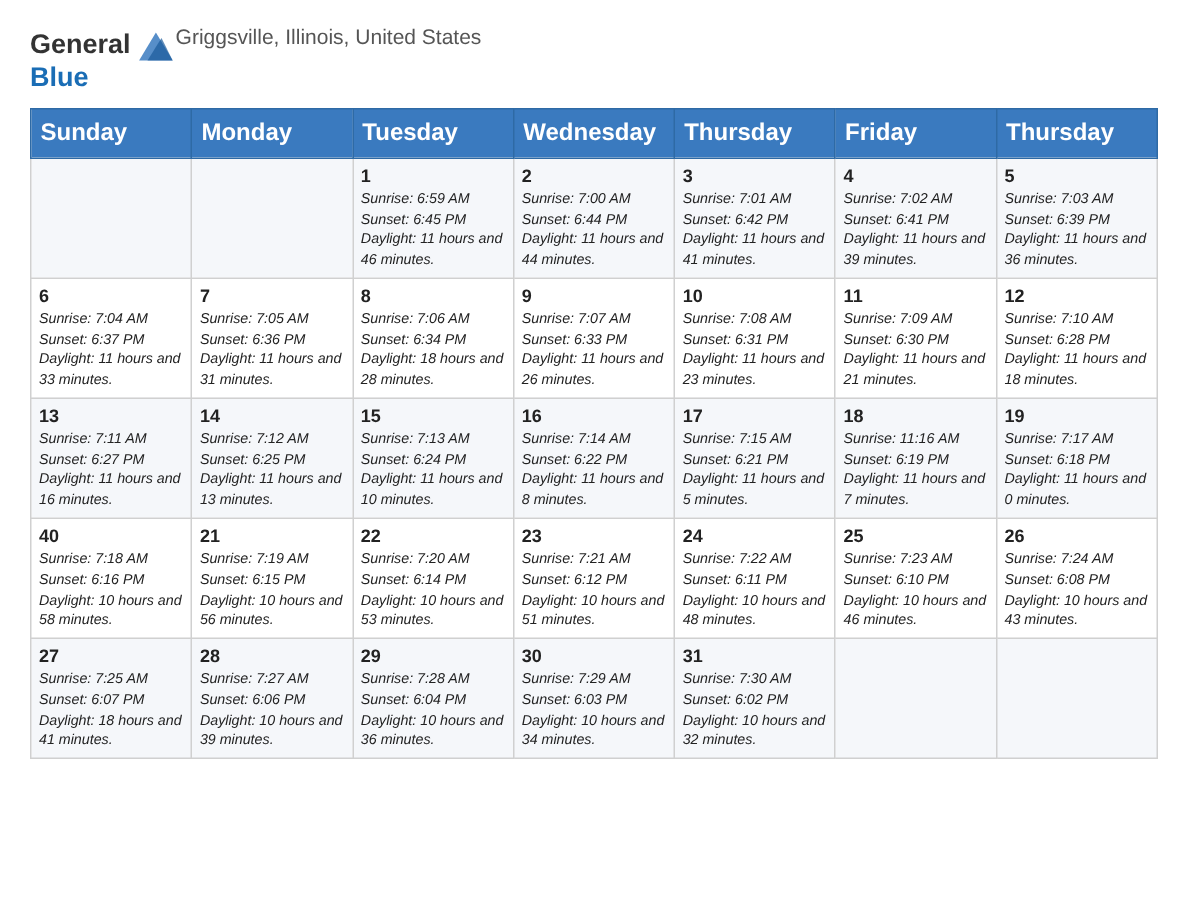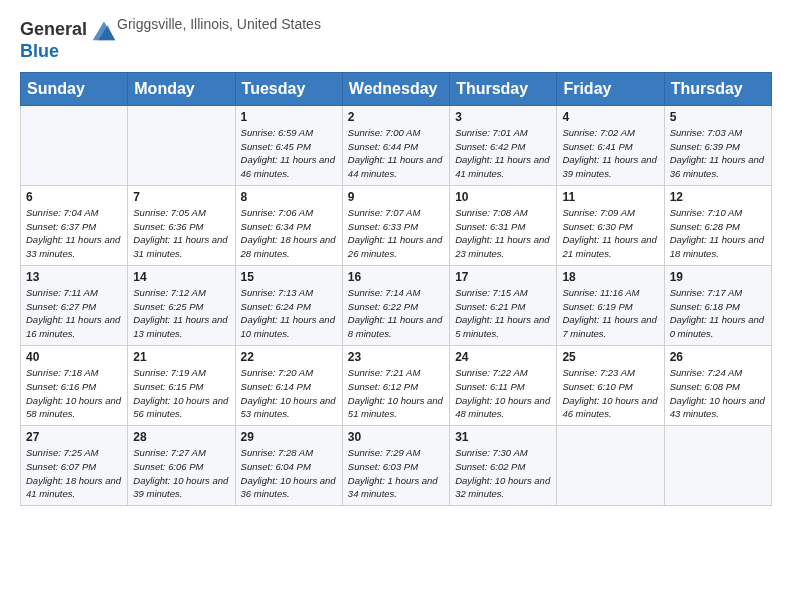--- a/index.html
+++ b/index.html
@@ -246,21 +246,21 @@
           <td>
             <span class="day-number">28</span>
             <div class="day-info"><span>Sunrise: 7:27 AM</span><br><span>Sunset: 6:06 PM</span><br><span>Daylight: 10 hours and 39 minutes.</span></div>
           </td>
           <td>
             <span class="day-number">29</span>
             <div class="day-info"><span>Sunrise: 7:28 AM</span><br><span>Sunset: 6:04 PM</span><br><span>Daylight: 10 hours and 36 minutes.</span></div>
           </td>
           <td>
             <span class="day-number">30</span>
-            <div class="day-info"><span>Sunrise: 7:29 AM</span><br><span>Sunset: 6:03 PM</span><br><span>Daylight: 1 hours and 34 minutes.</span></div>
+            <div class="day-info"><span>Sunrise: 7:29 AM</span><br><span>Sunset: 6:03 PM</span><br><span>Daylight: 10 hours and 34 minutes.</span></div>
           </td>
           <td>
             <span class="day-number">31</span>
             <div class="day-info"><span>Sunrise: 7:30 AM</span><br><span>Sunset: 6:02 PM</span><br><span>Daylight: 10 hours and 32 minutes.</span></div>
           </td>
           <td></td>
           <td></td>
         </tr>
       </tbody>
   </table>

